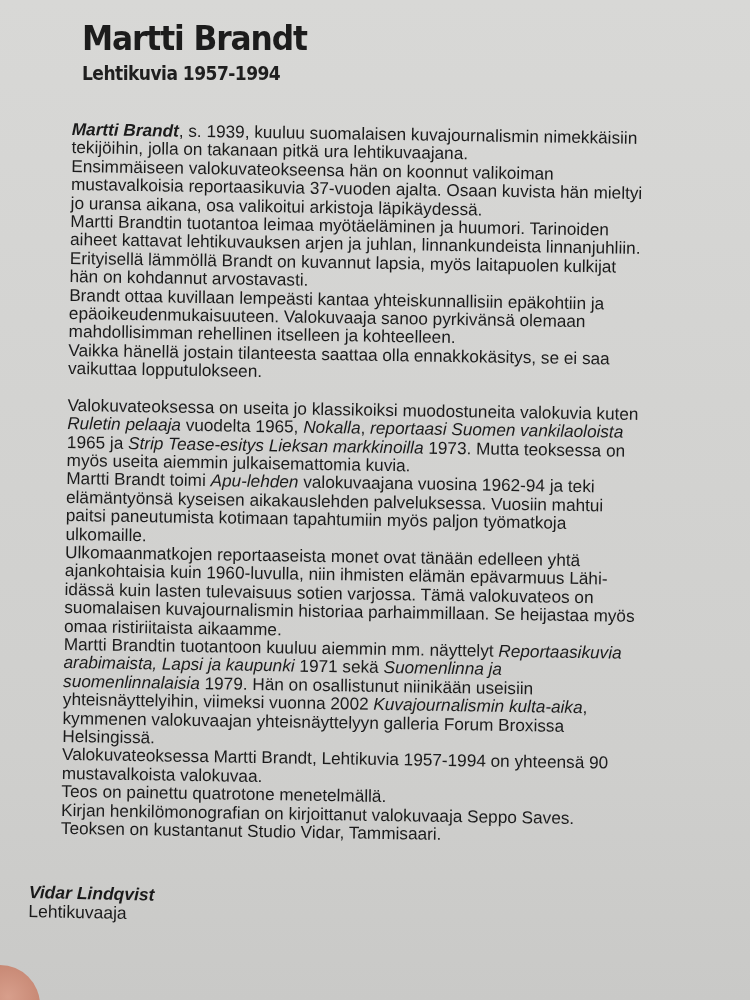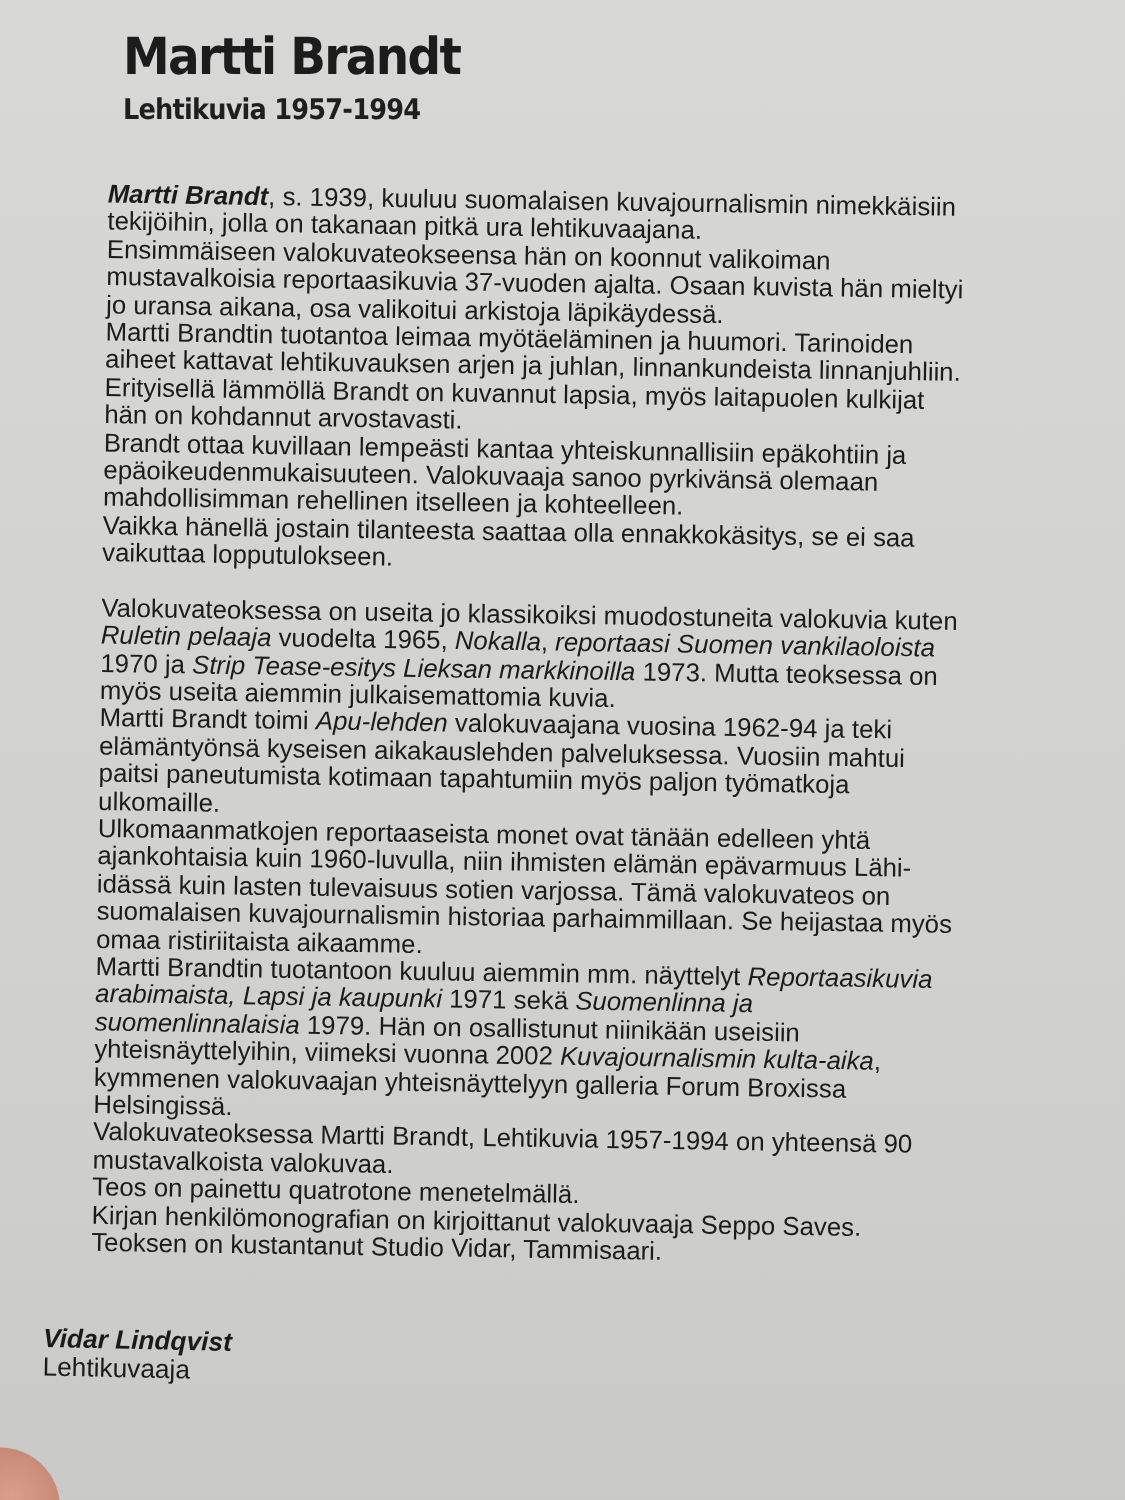--- a/index.html
+++ b/index.html
@@ -106,21 +106,21 @@
       <span class="line"><span>Erityisellä lämmöllä Brandt on kuvannut lapsia, myös laitapuolen kulkijat</span></span>
       <span class="line"><span>hän on kohdannut arvostavasti.</span></span>
       <span class="line"><span>Brandt ottaa kuvillaan lempeästi kantaa yhteiskunnallisiin epäkohtiin ja</span></span>
       <span class="line"><span>epäoikeudenmukaisuuteen. Valokuvaaja sanoo pyrkivänsä olemaan</span></span>
       <span class="line"><span>mahdollisimman rehellinen itselleen ja kohteelleen.</span></span>
       <span class="line"><span>Vaikka hänellä jostain tilanteesta saattaa olla ennakkokäsitys, se ei saa</span></span>
       <span class="line"><span>vaikuttaa lopputulokseen.</span></span>
       <span class="gap"></span>
       <span class="line"><span>Valokuvateoksessa on useita jo klassikoiksi muodostuneita valokuvia kuten</span></span>
       <span class="line"><i>Ruletin pelaaja</i><span> vuodelta 1965, </span><i>Nokalla</i><span>, </span><i>reportaasi Suomen vankilaoloista</i></span>
-      <span class="line"><span>1970 ja </span><i>Strip Tease-esitys Lieksan markkinoilla</i><span> 1973. Mutta teoksessa on</span></span>
+      <span class="line"><span>1965 ja </span><i>Strip Tease-esitys Lieksan markkinoilla</i><span> 1973. Mutta teoksessa on</span></span>
       <span class="line"><span>myös useita aiemmin julkaisemattomia kuvia.</span></span>
       <span class="line"><span>Martti Brandt toimi </span><i>Apu-lehden</i><span> valokuvaajana vuosina 1962-94 ja teki</span></span>
       <span class="line"><span>elämäntyönsä kyseisen aikakauslehden palveluksessa. Vuosiin mahtui</span></span>
       <span class="line"><span>paitsi paneutumista kotimaan tapahtumiin myös paljon työmatkoja</span></span>
       <span class="line"><span>ulkomaille.</span></span>
       <span class="line"><span>Ulkomaanmatkojen reportaaseista monet ovat tänään edelleen yhtä</span></span>
       <span class="line"><span>ajankohtaisia kuin 1960-luvulla, niin ihmisten elämän epävarmuus Lähi-</span></span>
       <span class="line"><span>idässä kuin lasten tulevaisuus sotien varjossa. Tämä valokuvateos on</span></span>
       <span class="line"><span>suomalaisen kuvajournalismin historiaa parhaimmillaan. Se heijastaa myös</span></span>
       <span class="line"><span>omaa ristiriitaista aikaamme.</span></span>

